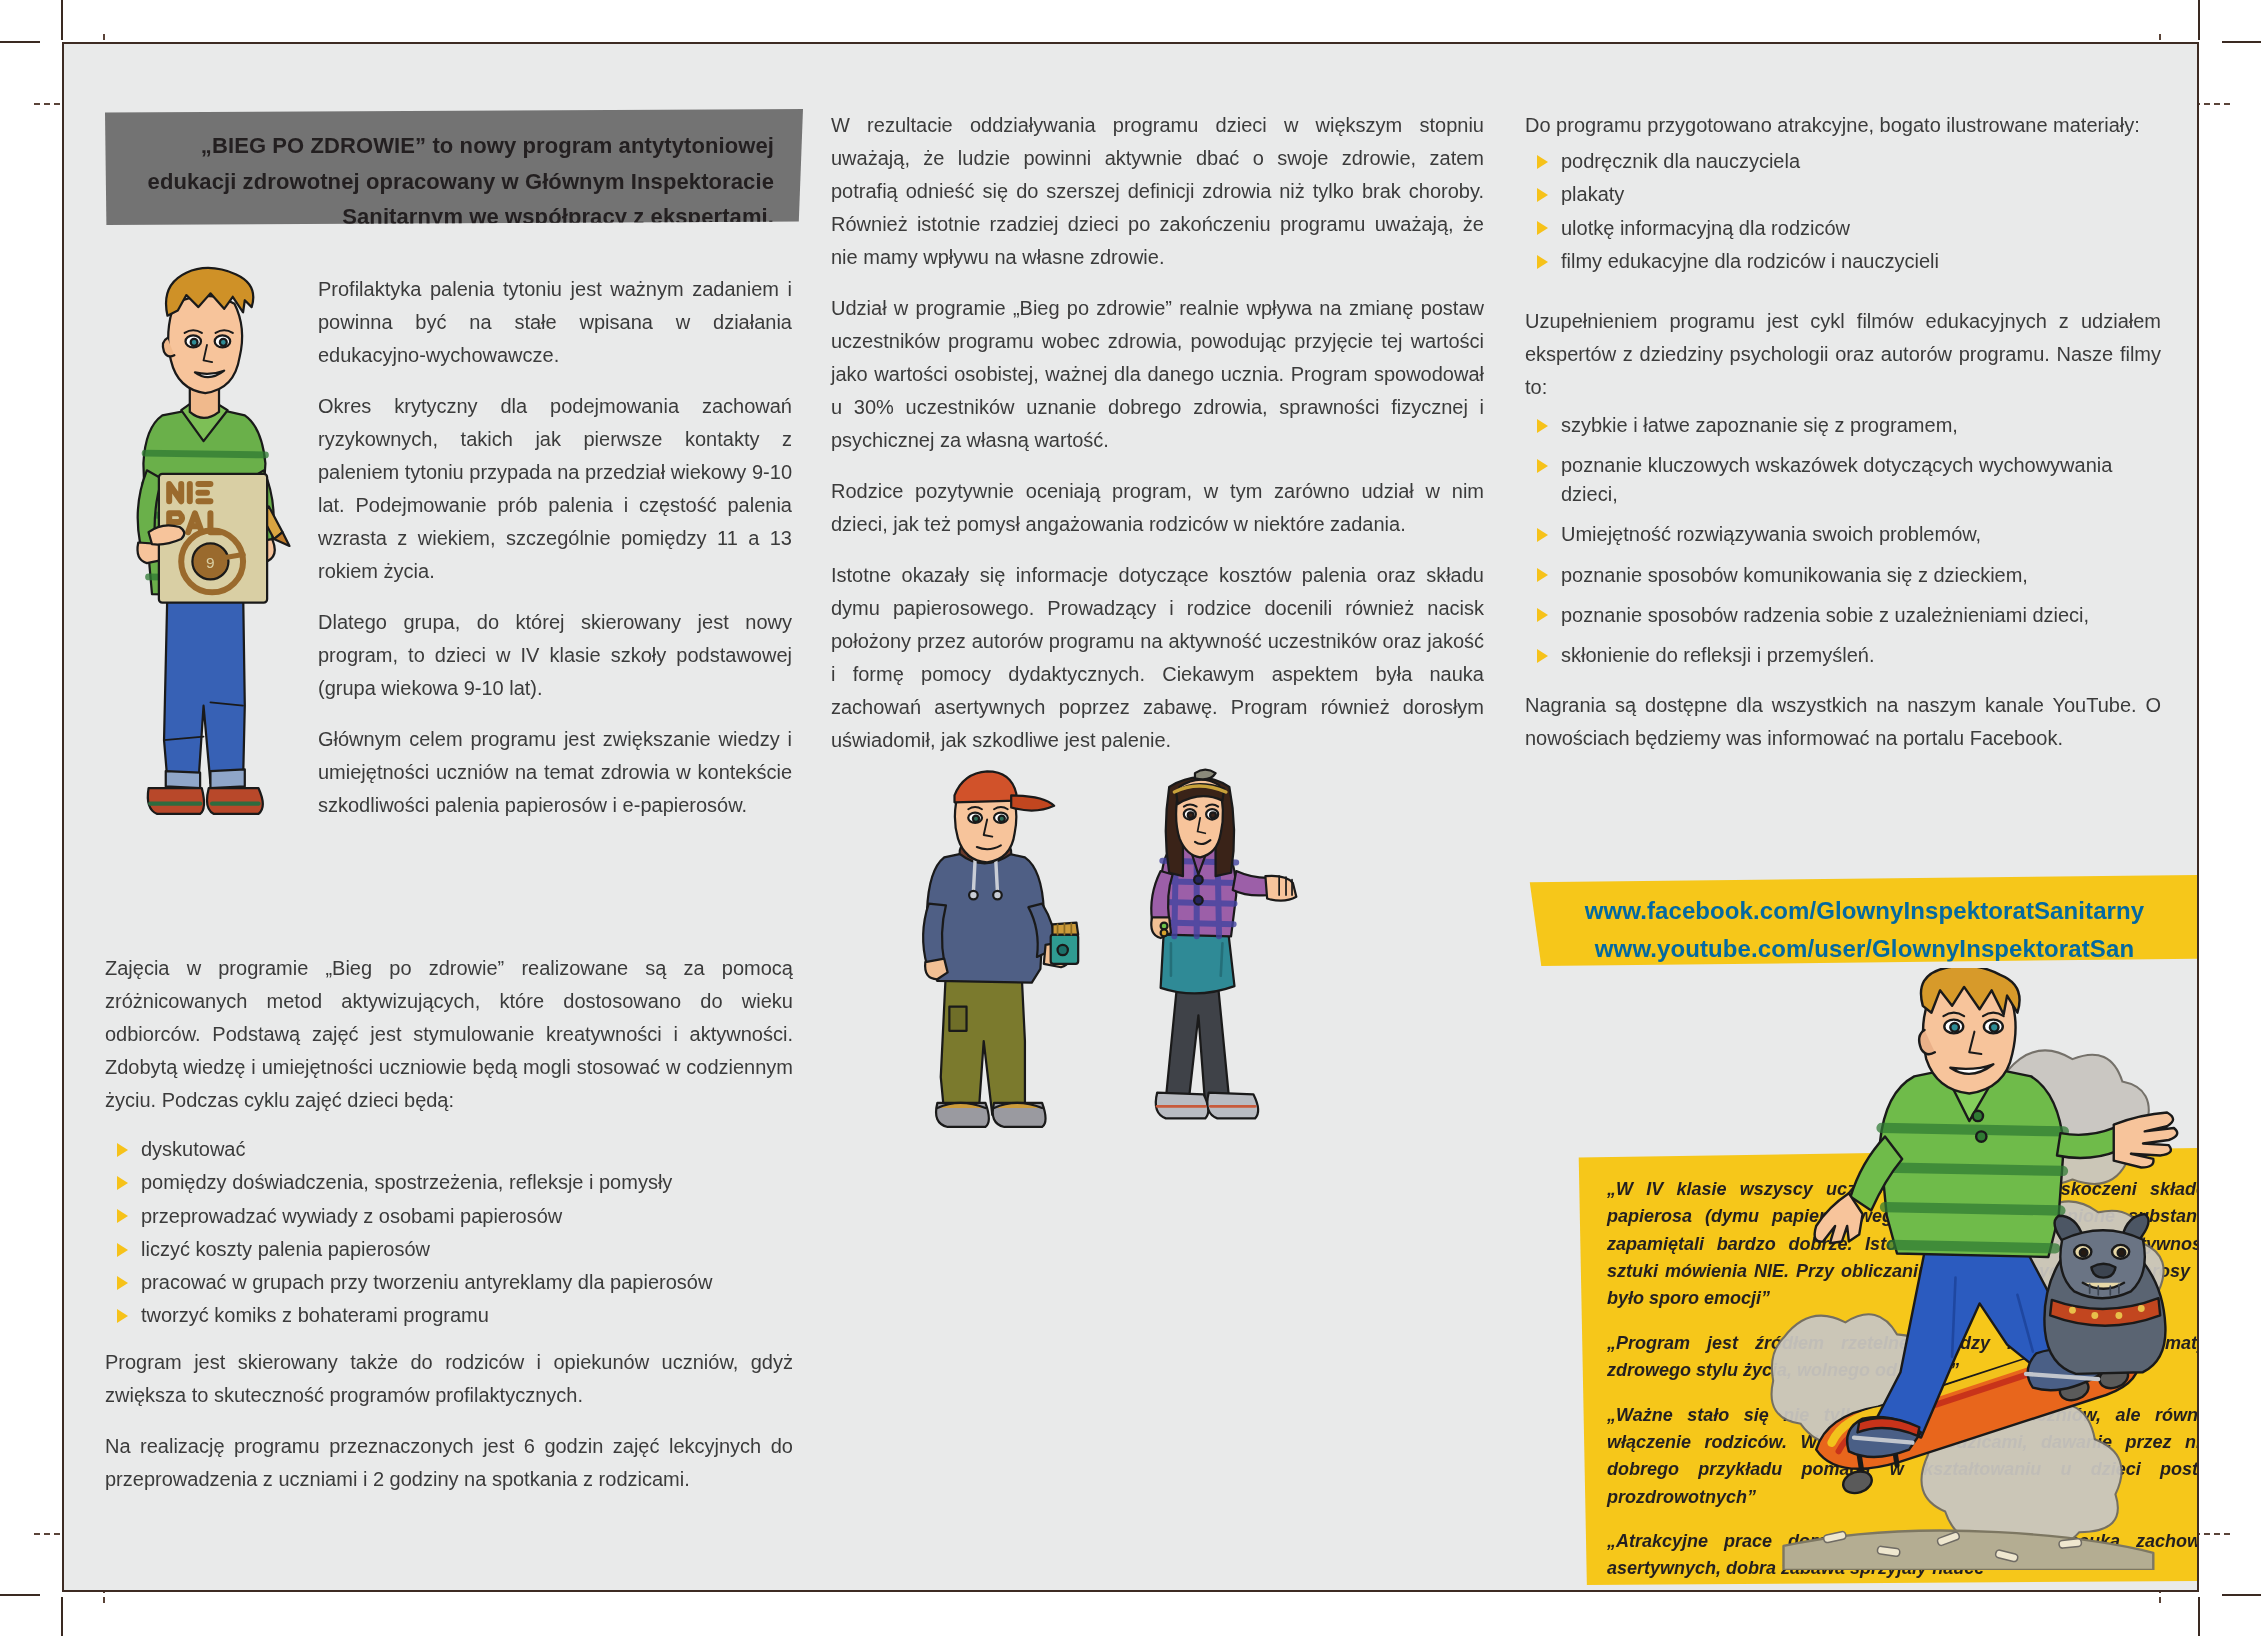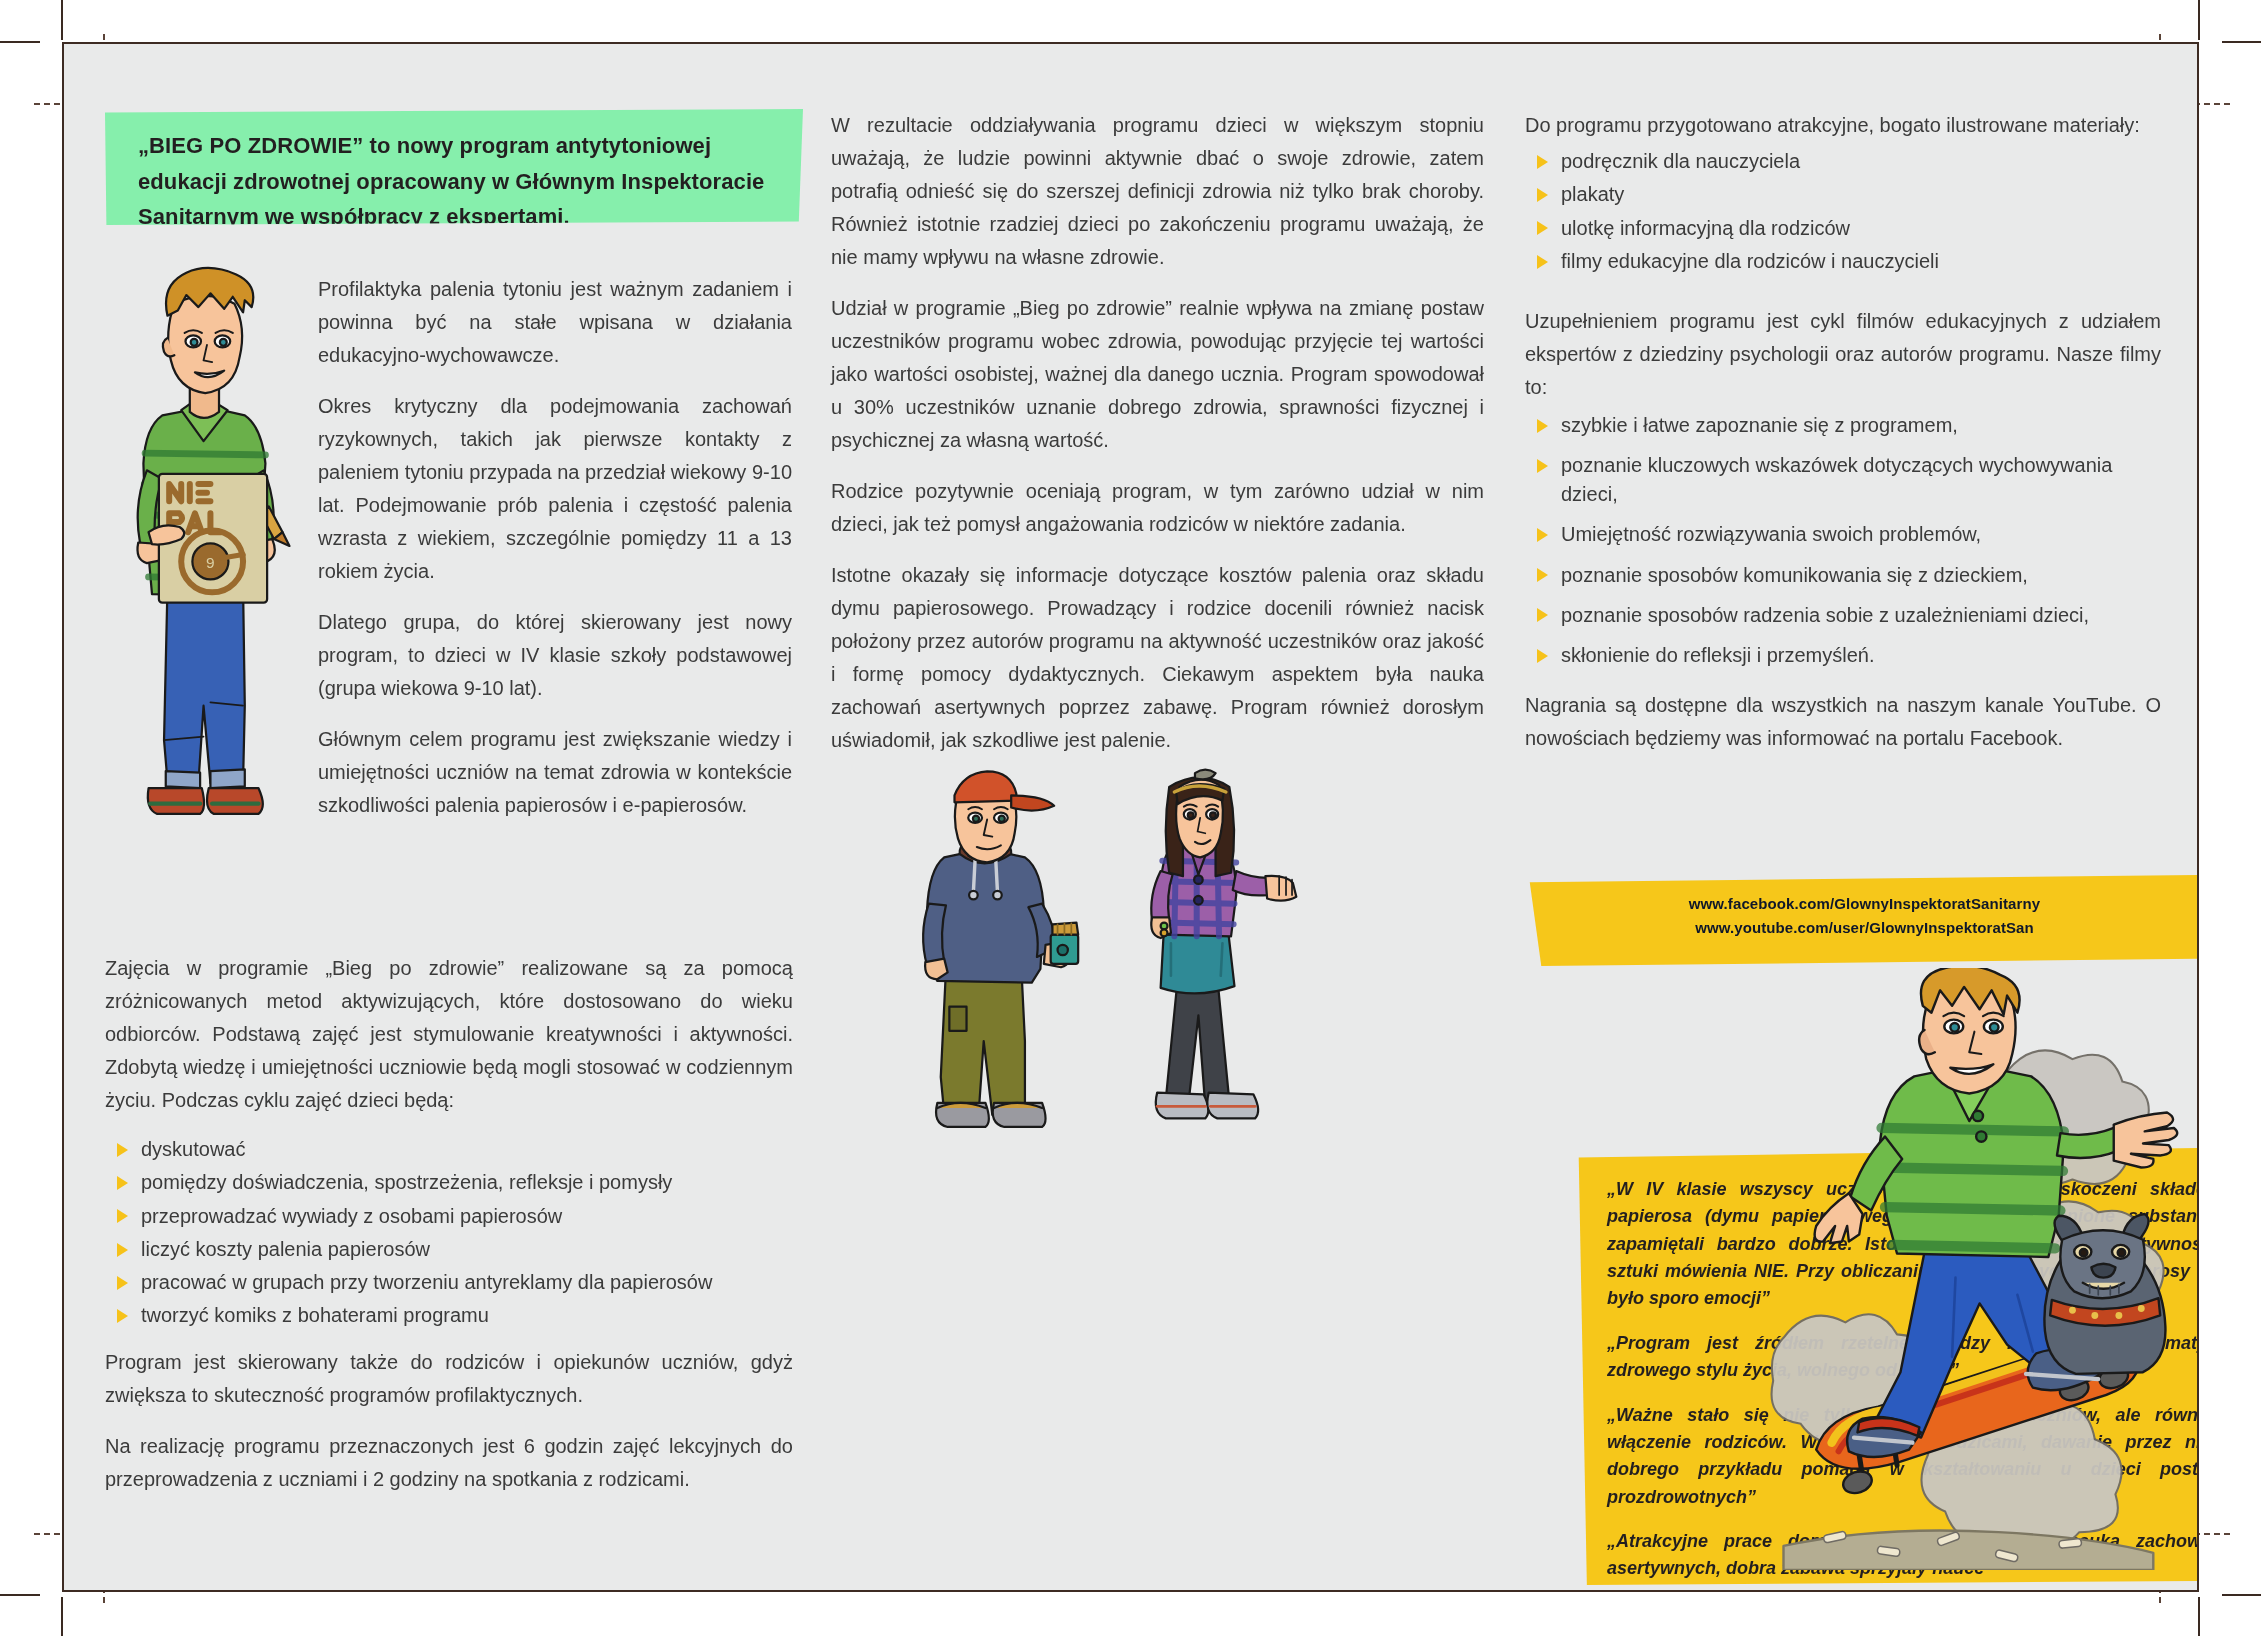--- a/index.html
+++ b/index.html
@@ -30,38 +30,39 @@
   .cols{position:absolute;left:0;top:0;width:100%;height:100%;}
 
   .col{position:absolute;top:0;}
   .col1{left:41px;width:688px;}
   .col2{left:756px;width:653px;}
   .col3{left:1461px;width:636px;}
 
   
   .banner-head{
     position:absolute;left:0px;top:65px;width:698px;height:116px;
-    background:#86efac;
+    background:#737373;
     clip-path:polygon(0 3.4px, 100% 0, 99.4% 97%, 0.2% 100%);
     padding:19px 29px 0 33px;
     box-sizing:border-box;
+    text-align:right;
   }
   .banner-head p{
     margin:0;color:#231f20;font-size:22px;line-height:1.62;
     font-weight:bold;letter-spacing:0.1px;
   }
 
   .banner-links{
     position:absolute;left:1461px;top:831px;width:679px;height:91px;
     background:#f6c71a;
     clip-path:polygon(0.7% 8%, 100% 0, 100% 92%, 2.4% 100%);
     padding-top:17px;box-sizing:border-box;text-align:center;
   }
   .banner-links div{
-    color:#0f172a;font-size:15px;font-weight:bold;line-height:1.58;
+    color:#0369a1;font-size:24px;font-weight:bold;line-height:1.58;
     letter-spacing:0.1px;
   }
 
   .quotebox{
     position:absolute;left:756px;top:1103px;width:679px;height:438px;
     background:#f6c71a;
     clip-path:polygon(0.4% 2.4%, 100% 0, 99% 99%, 1.6% 100%);
     padding:29px 33px 0 31px;box-sizing:border-box;
   }
   .quotebox p{

